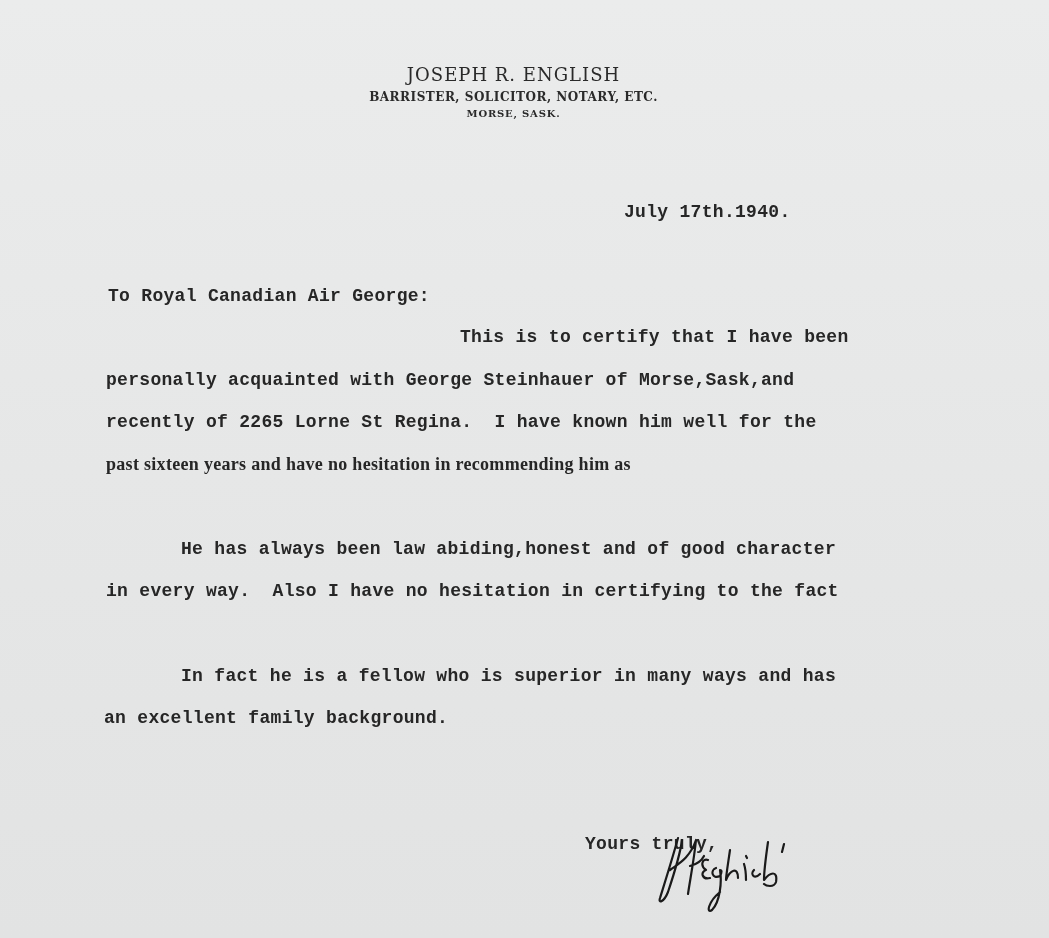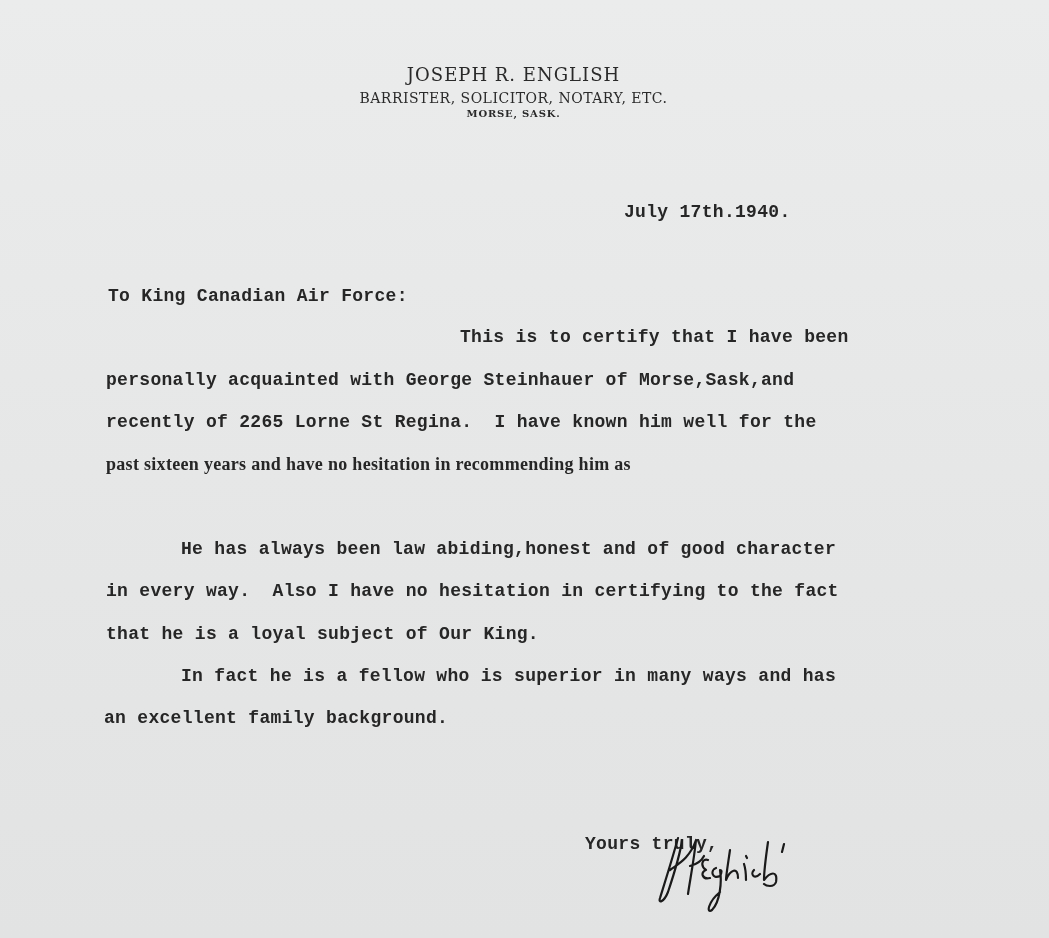--- a/index.html
+++ b/index.html
@@ -7,46 +7,45 @@
     width: 1049px; height: 938px; overflow: hidden;
     background: #e9eaea;
     position: relative;
   }
   .paper {
     position: absolute; left: 0; top: 0; width: 1049px; height: 938px;
     background: linear-gradient(180deg, #ebecec 0%, #e6e7e7 50%, #e2e3e3 100%);
   }
   .letterhead { position: absolute; left: 0; width: 1027px; text-align: center; color: #2a2a2a; font-family: "DejaVu Serif", serif; }
   .lh-name { top: 64px; font-size: 18px; letter-spacing: 1px; }
-  .lh-title { top: 90px; font-size: 14px; font-weight: normal; letter-spacing: 0.5px; }
+  .lh-title { top: 90px; font-size: 12px; font-weight: bold; letter-spacing: 0.5px; }
   .lh-place { top: 108px; font-size: 10px; font-weight: bold; letter-spacing: 0.8px; }
   .typed {
     position: absolute; font-family: "Liberation Mono", "DejaVu Sans Mono", monospace;
     font-size: 18px; color: #262626; font-weight: bold; white-space: pre; letter-spacing: 0.3px;
   }
   .signature { position: absolute; left: 650px; top: 830px; width: 180px; height: 90px; }
 </style>
 </head>
 <body>
 
 <div class="paper">
   <div class="letterhead lh-name">JOSEPH R. ENGLISH</div>
   <div class="letterhead lh-title">BARRISTER, SOLICITOR, NOTARY, ETC.</div>
   <div class="letterhead lh-place">MORSE, SASK.</div>
 
   <div class="typed" style="left:624px; top:202px;">July 17th.1940.</div>
-  <div class="typed" style="left:108px; top:286px;">To King Canadian Air Force:</div>
+  <div class="typed" style="left:108px; top:286px;">To Royal Canadian Air George:</div>
 
   <div class="typed" style="left:460px; top:327px;">This is to certify that I have been</div>
   <div class="typed" style="left:106px; top:370px;">personally acquainted with George Steinhauer of Morse,Sask,and</div>
   <div class="typed" style="left:106px; top:412px;">recently of 2265 Lorne St Regina.  I have known him well for the</div>
   <div class="typed" style="left:106px; top:454px;font-family:Liberation Serif, serif;">past sixteen years and have no hesitation in recommending him as</div>
   <div class="typed" style="left:106px; top:581px;">in every way.  Also I have no hesitation in certifying to the fact</div>
   <div class="typed" style="left:181px; top:539px;">He has always been law abiding,honest and of good character</div>
-  <div class="typed" style="left:106px; top:624px;">that he is a loyal subject of Our King.</div>
   <div class="typed" style="left:181px; top:666px;">In fact he is a fellow who is superior in many ways and has</div>
   <div class="typed" style="left:104px; top:708px;text-align:right;">an excellent family background.</div>
 
   <div class="typed" style="left:585px; top:834px;">Yours truly,</div>
 
   <svg class="signature" viewBox="0 0 180 90">
     <path d="M28 8 C22 30 14 55 10 68 C8 74 14 72 18 62 C24 44 30 26 32 10 M20 40 C28 34 40 28 46 10 C44 30 40 50 38 64 M40 36 C48 34 52 30 54 26 M58 30 C52 28 50 36 56 40 C50 42 52 50 60 48 M66 38 C60 40 62 50 70 46 C72 42 72 40 70 40 C72 52 70 72 62 80 C56 84 58 72 70 62 M80 20 C78 34 76 46 76 50 C80 40 88 36 88 48 M94 34 C96 40 96 46 96 50 M96 26 L97 28 M104 40 C100 44 104 50 110 44 M118 12 C116 26 114 40 114 50 C120 42 128 40 126 52 C124 58 116 56 114 54 M134 14 L132 22" fill="none" stroke="#1a1a1a" stroke-width="2.2" stroke-linecap="round" stroke-linejoin="round"></path>
   </svg>
 </div>
 

